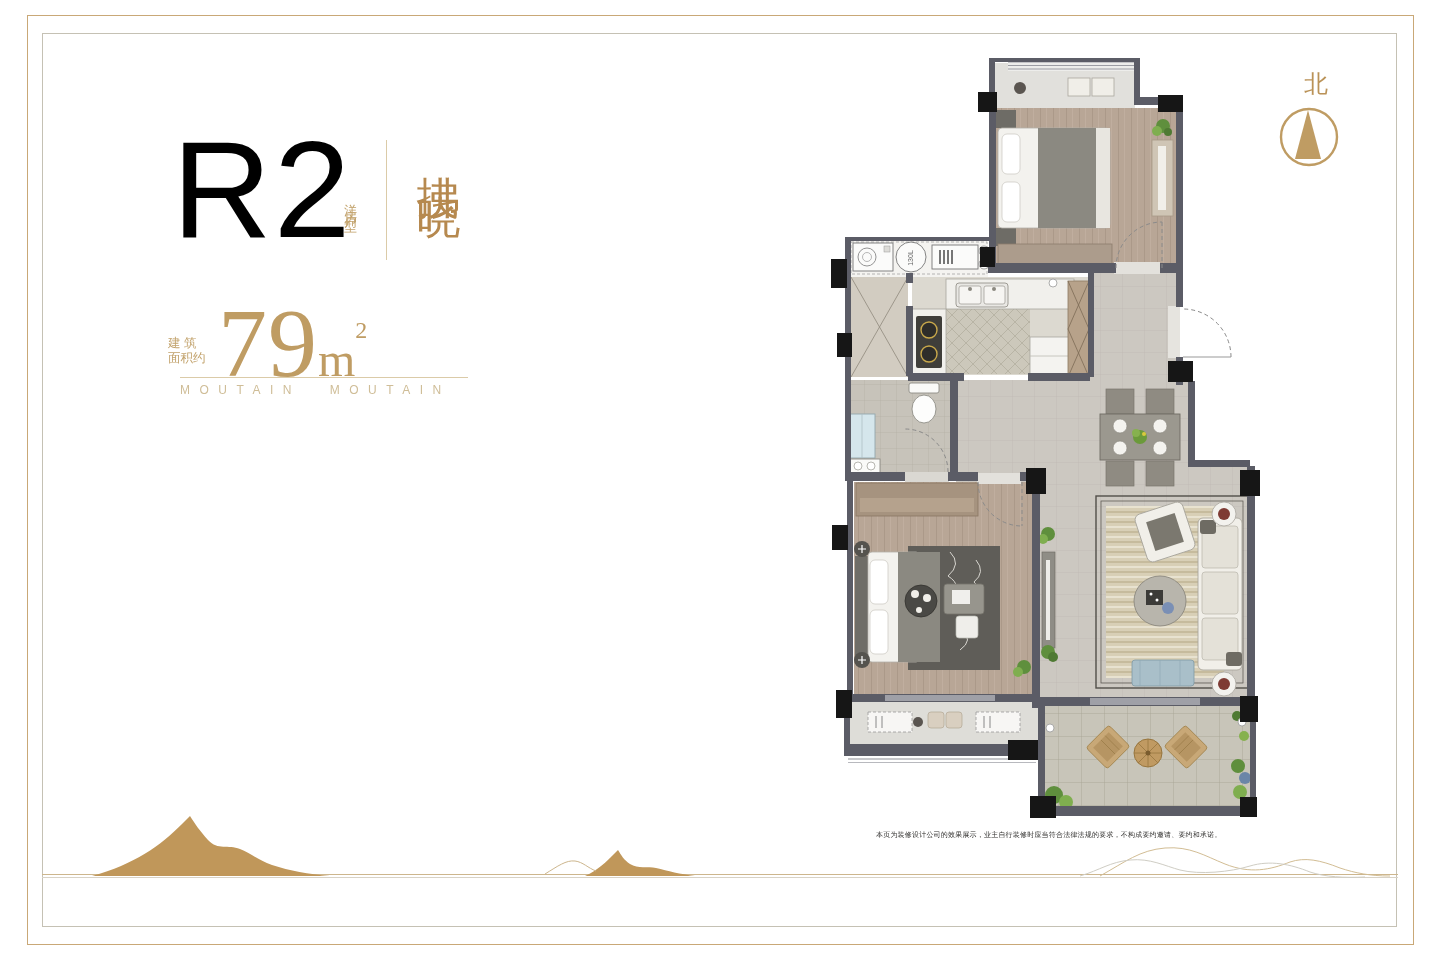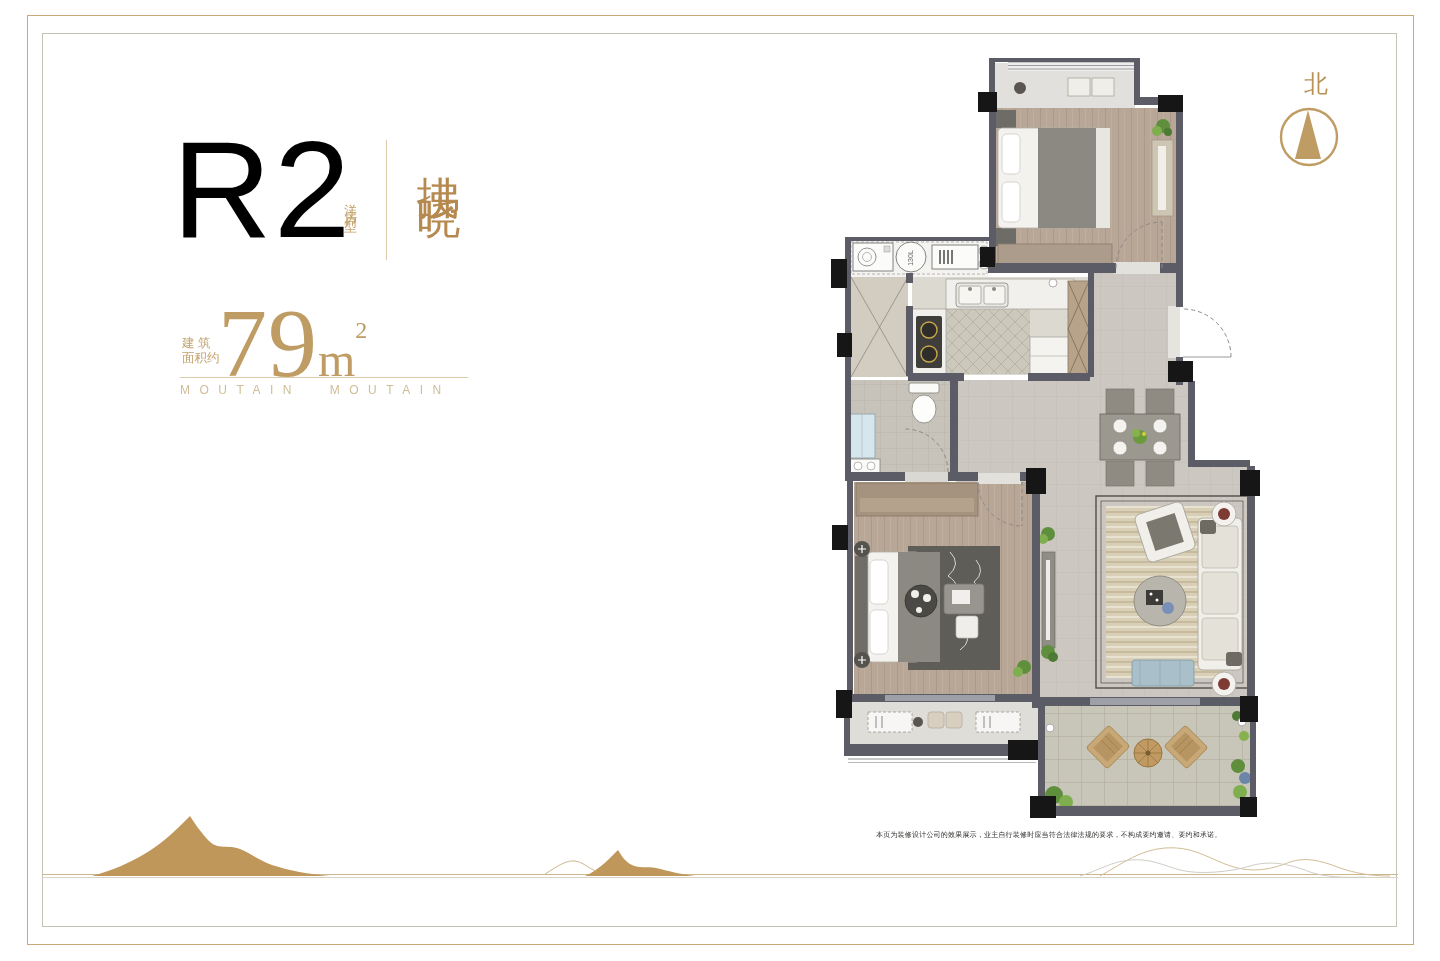--- a/index.html
+++ b/index.html
@@ -9,21 +9,21 @@
   
   .frame-outer{left:27px;top:15px;right:26px;bottom:16px;border:1px solid #c9a877;}
   .frame-inner{left:42px;top:33px;right:43px;bottom:34px;border:1px solid #c5c1b4;}
   
   .unit-code{left:172px;top:120px;font-size:138px;line-height:1;color:#000000;letter-spacing:2px;}
   .unit-type-vert{left:341px;top:194px;writing-mode:vertical-rl;text-orientation:upright;
        font-size:13px;letter-spacing:5px;color:#c2a26b;}
   .divider-v{left:386px;top:140px;width:1px;height:120px;background:#dbcba8;}
   .unit-name{left:410px;top:142px;writing-mode:vertical-rl;text-orientation:upright;
        font-family:"DejaVu Serif",serif;font-size:44px;letter-spacing:18px;color:#b6894f;}
-  .area-prefix{left:182px;top:336px;font-size:12.5px;line-height:15px;color:#c2a26b;white-space:pre-line;}
+  .area-prefix{left:168px;top:336px;font-size:12.5px;line-height:15px;color:#c2a26b;white-space:pre-line;}
   .area-row{left:218px;top:294px;color:#bf9c63;font-family:Liberation Serif, serif;}
   .area-value{font-size:98px;line-height:1;letter-spacing:1px;}
   .area-unit{font-size:48px;}
   .area-sup{font-size:24px;vertical-align:38px;}
   .gold-rule{left:180px;top:377px;width:288px;height:1px;background:#dbcba8;}
   .slogan{left:180px;top:383px;font-size:12px;letter-spacing:9.5px;word-spacing:16px;color:#cfbd97;}
   
   .compass-n{left:1296px;top:68px;width:40px;text-align:center;font-family:"DejaVu Serif",serif;
        font-size:24px;color:#ba9257;}
   .compass-svg{left:1277px;top:103px;}

